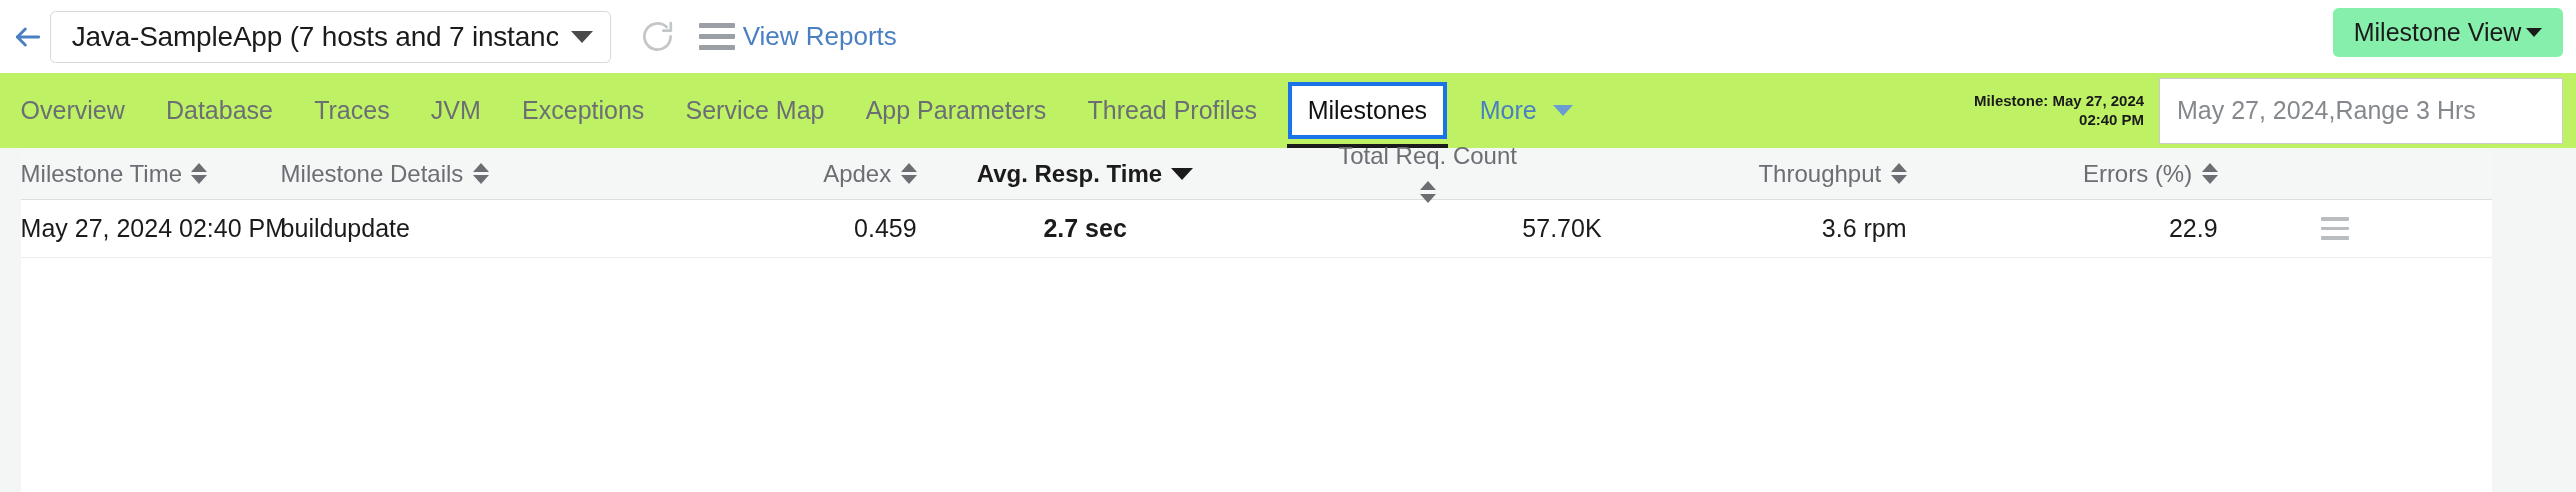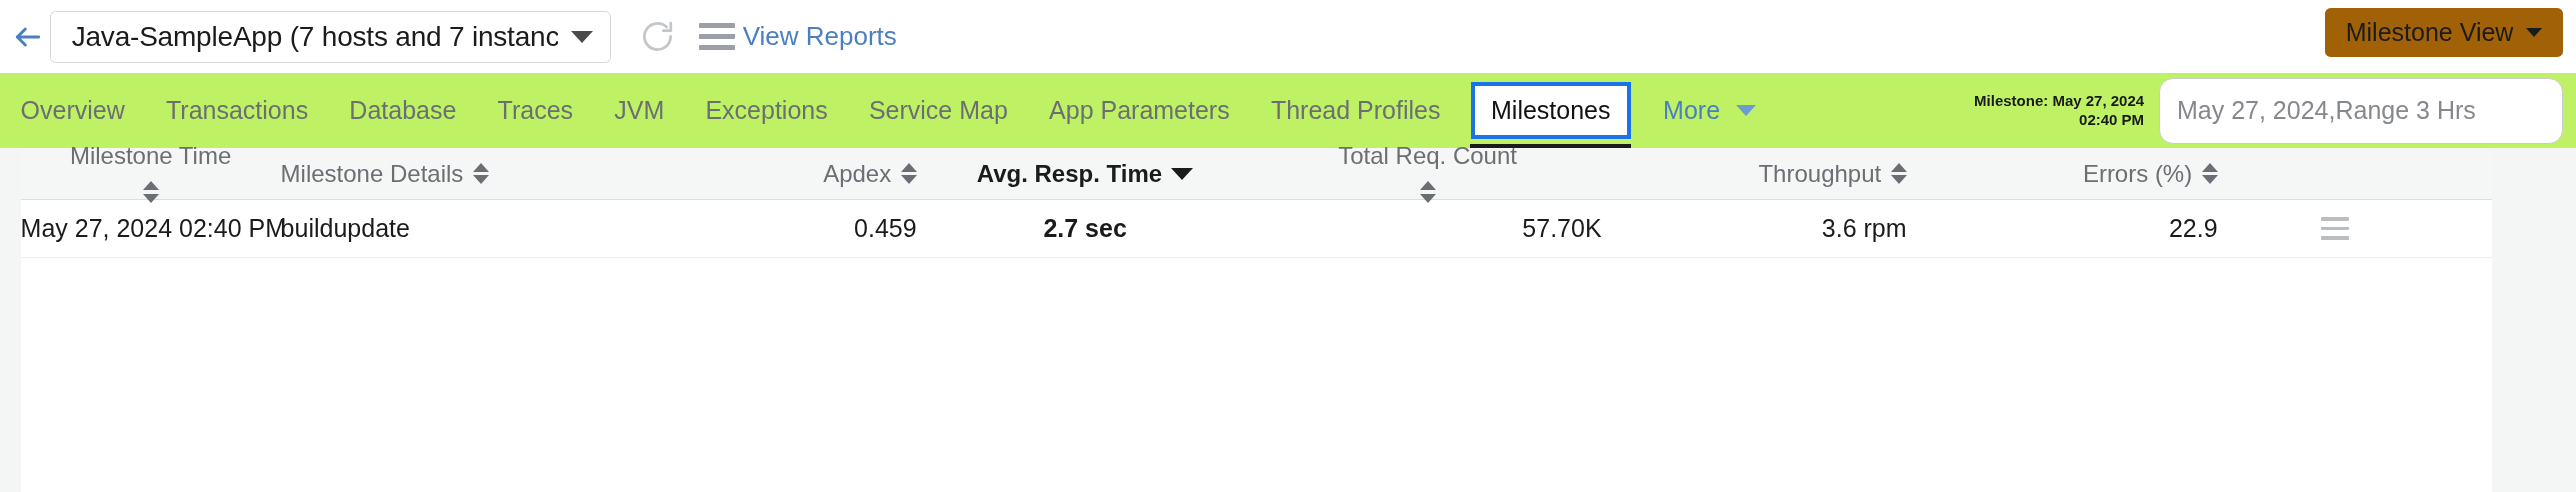--- a/index.html
+++ b/index.html
@@ -108,26 +108,26 @@
     white-space: nowrap;
     flex: 0 0 auto;
   }
 
   
   .milestone-view-btn {
     position: absolute;
     right: 13px;
     top: 7.5px;
     height: 49px;
-    background: #a16207;
+    background: #86efac;
     border: none;
     border-radius: 5.6px;
     display: flex;
     align-items: center;
-    gap: 13px;
+    gap: 5px;
     padding: 0 20.6px;
     cursor: pointer;
     font-size: 25px;
     color: #1b1b1b;
     font-family: "Liberation Sans", sans-serif;
   }
   .caret-small {
     width: 0; height: 0;
     border-left: 8.4px solid transparent;
     border-right: 8.4px solid transparent;
@@ -207,21 +207,21 @@
     font-weight: bold;
     color: #1b1b1b;
     line-height: 1.25;
     white-space: nowrap;
     padding-right: 3.7px;
   }
   .date-range-box {
     width: 404px;
     height: 66px;
     border: 0.9px solid #c9ccce;
-    border-radius: 14px;
+    border-radius: 0;
     background: #ffffff;
     display: flex;
     align-items: center;
     padding: 0 17px;
     font-size: 25px;
     color: #85888c;
     cursor: pointer;
     white-space: nowrap;
   }
 
@@ -302,21 +302,21 @@
   
   .c-time    { width: 260px; padding-left: 0;  justify-content: flex-start; text-align: left; }
   .c-details { width: 297px; justify-content: flex-start; text-align: left; }
   .c-apdex   { width: 339px; justify-content: flex-end;   text-align: right; }
   .c-art     { width: 337px; justify-content: center;     text-align: center; }
   .c-req     { width: 348px; justify-content: flex-end;   text-align: right; flex-direction: column; }
   .c-tput    { width: 305px; justify-content: flex-end;   text-align: right; }
   .c-err     { width: 311px; justify-content: flex-end;   text-align: right; }
   .c-menu    { width: 234px; display: flex; justify-content: center; align-items: center; }
 
-  .thead .c-time    { padding-left: 0; flex-direction: column; }
+  .thead .c-time    { padding-left: 0; }
   .thead .td, .trow .td { display: block; }
 
   .row-menu-icon {
     display: flex;
     flex-direction: column;
     gap: 5.6px;
     cursor: pointer;
   }
   .row-menu-icon span {
     display: block;
@@ -369,21 +369,20 @@
 
     <button class="milestone-view-btn">
       <span>Milestone View</span>
       <span class="caret-small"></span>
     </button>
   </div>
 
   <div class="navrow">
     <div class="tabs">
       <div class="tab">Overview</div>
-      <div class="tab">Transactions</div>
       <div class="tab">Database</div>
       <div class="tab">Traces</div>
       <div class="tab">JVM</div>
       <div class="tab">Exceptions</div>
       <div class="tab">Service Map</div>
       <div class="tab">App Parameters</div>
       <div class="tab">Thread Profiles</div>
       <div class="tab active">Milestones</div>
       <div class="tab more">
         <span>More</span>

